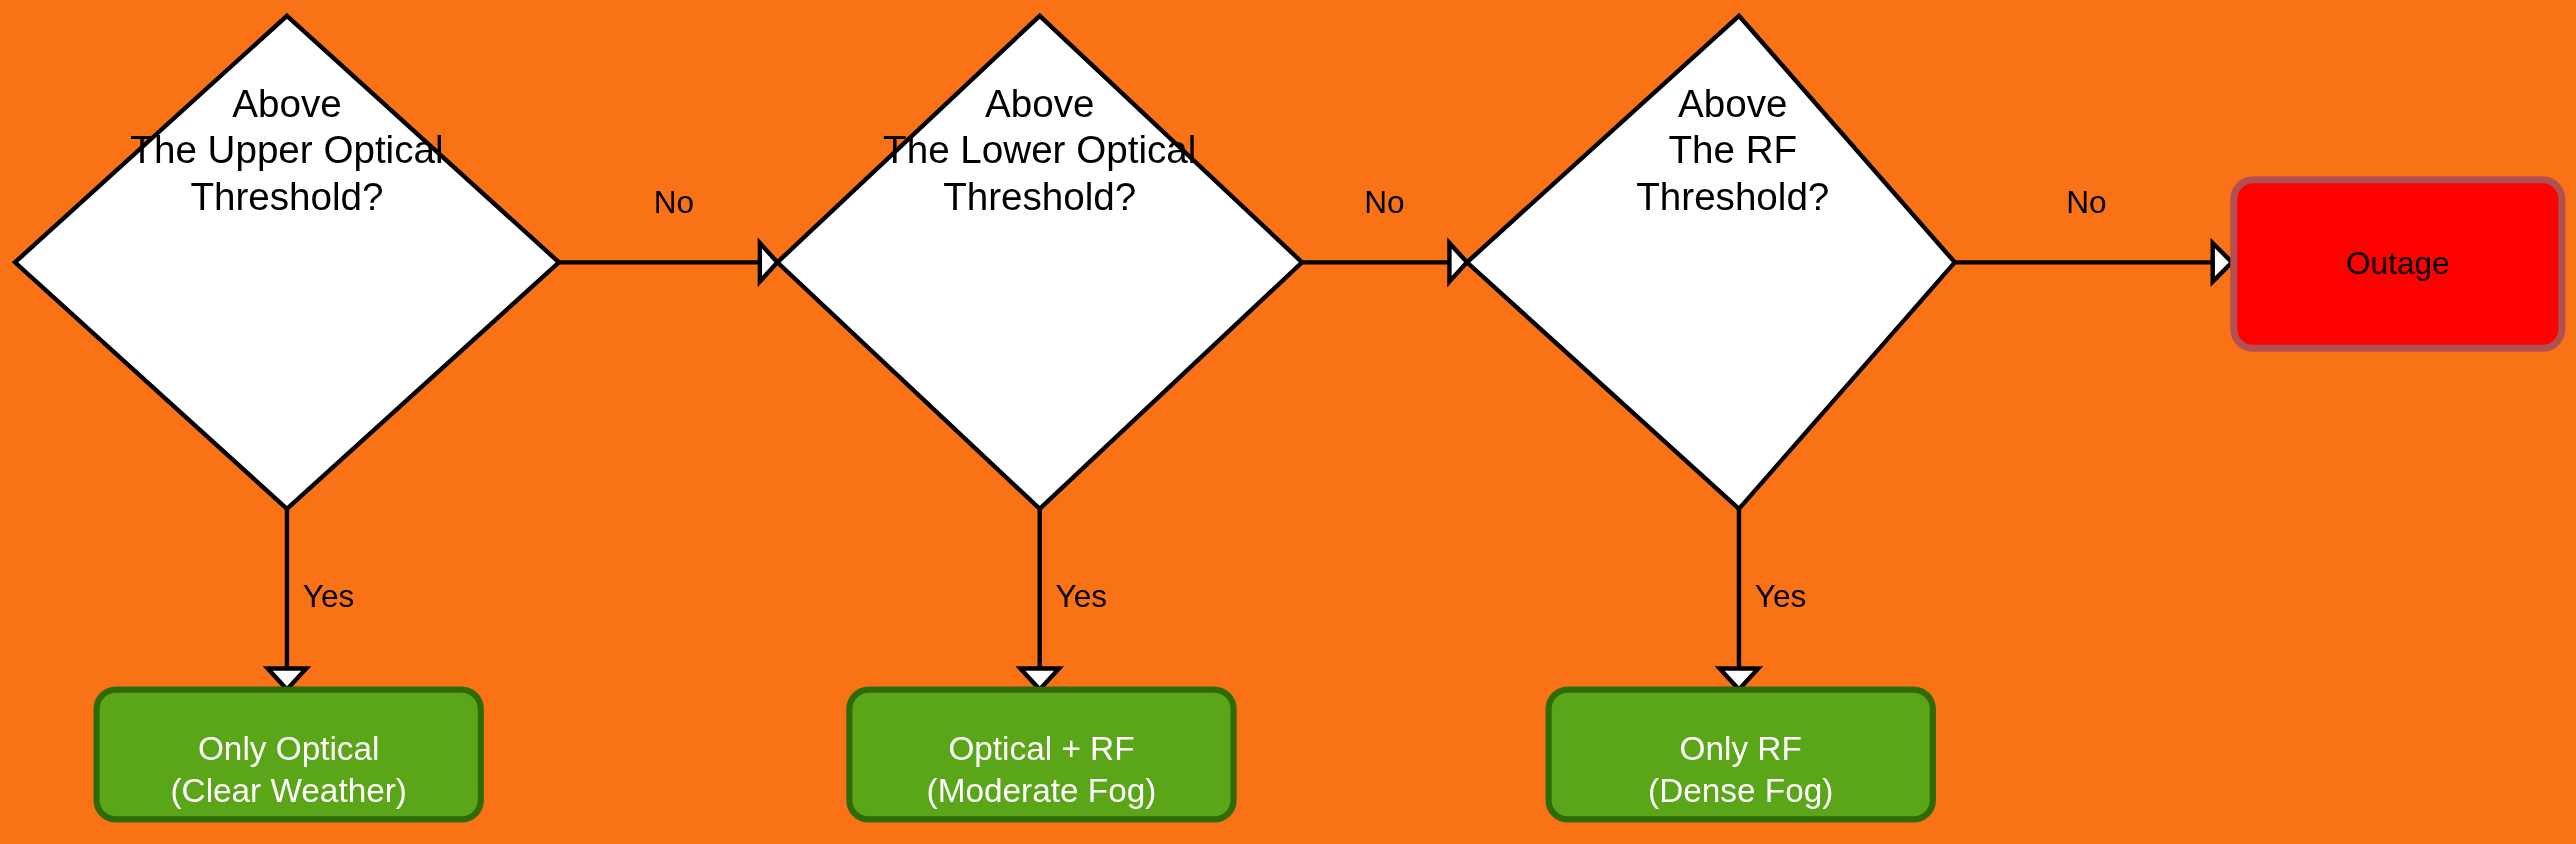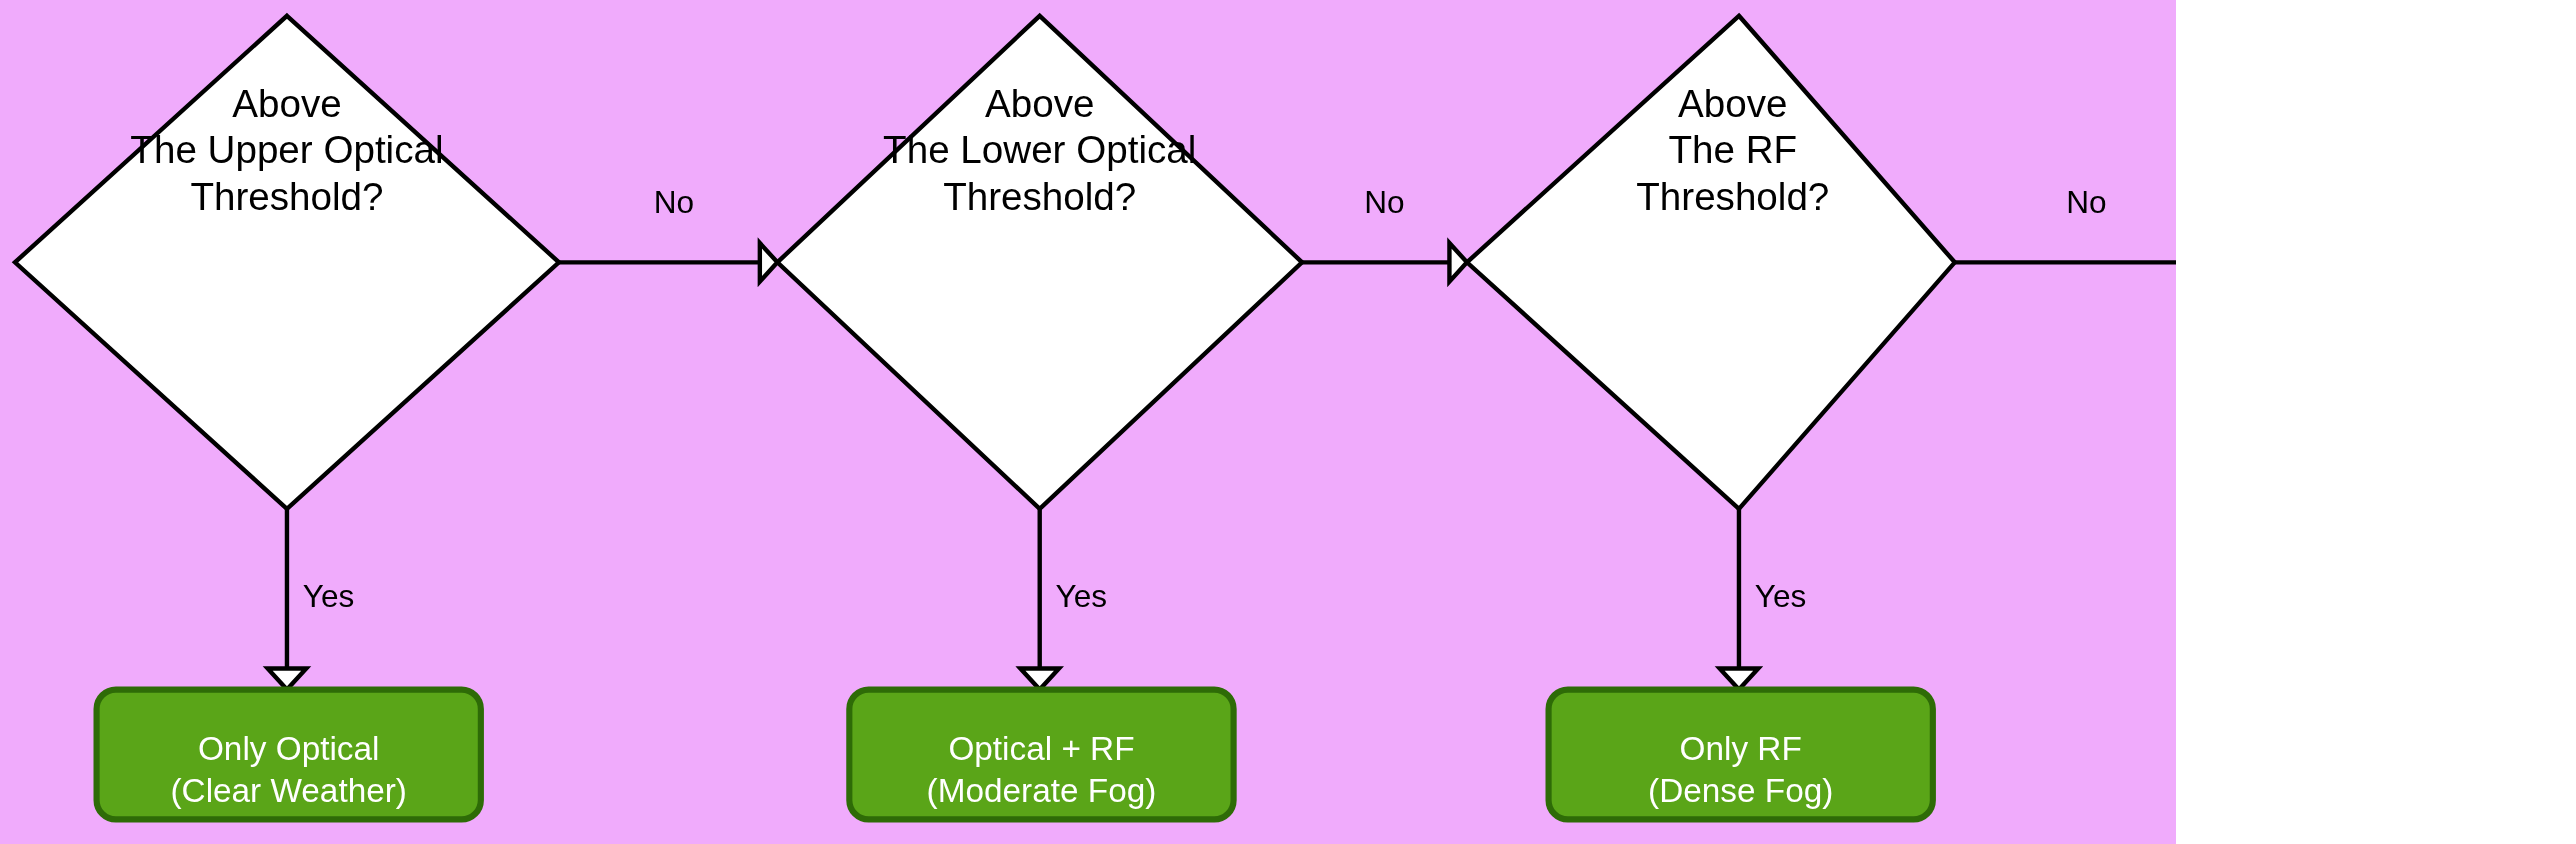--- a/index.html
+++ b/index.html
@@ -2,23 +2,23 @@
 <html style="font-size:14px"><head>
 <meta charset="utf-8">
 <style>
   html, body {
     margin: 0;
     padding: 0;
     background: #ffffff;
   }
   #canvas {
     position: relative;
-    width: 2176px;
+    width: 2576px;
     height: 844px;
-    background: #f0abfc;
+    background: #f97316;
     font-family: "Liberation Sans", sans-serif;
     overflow: hidden;
   }
   #flow-svg {
     position: absolute;
     top: 0;
     left: 0;
     width: 2576px;
     height: 844px;
   }

